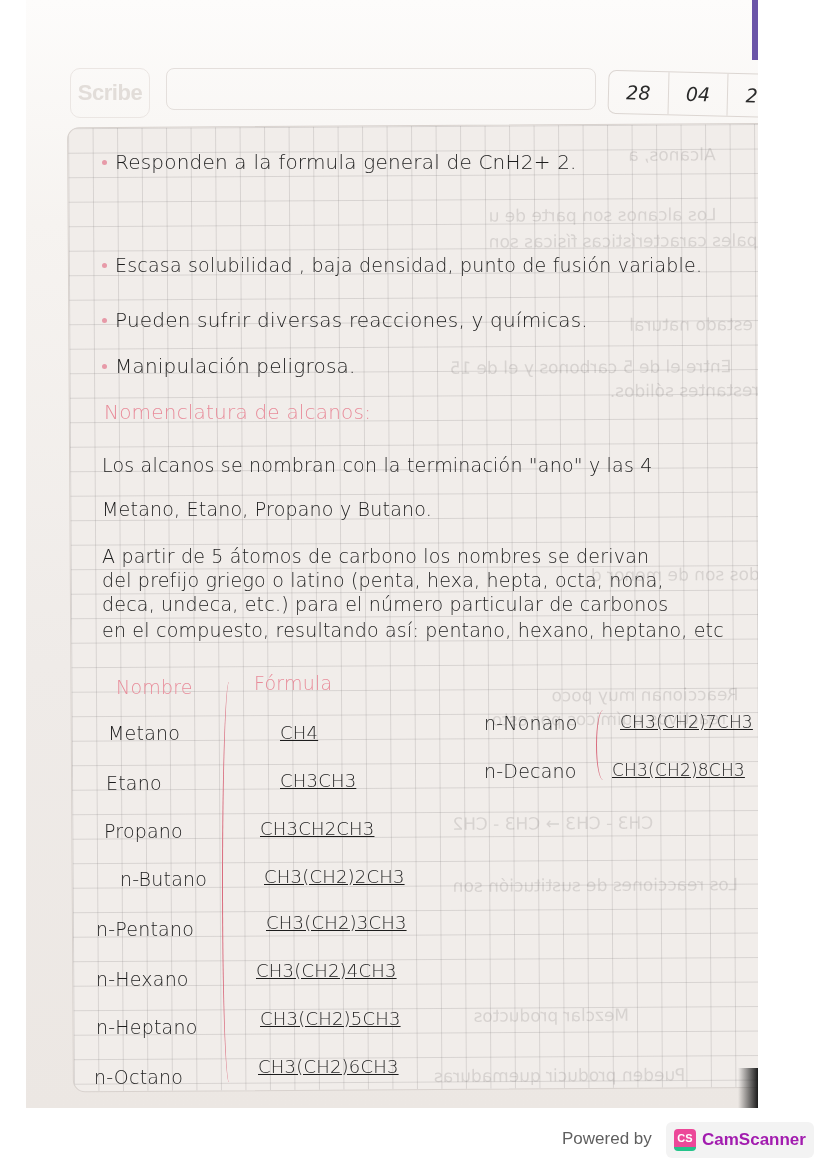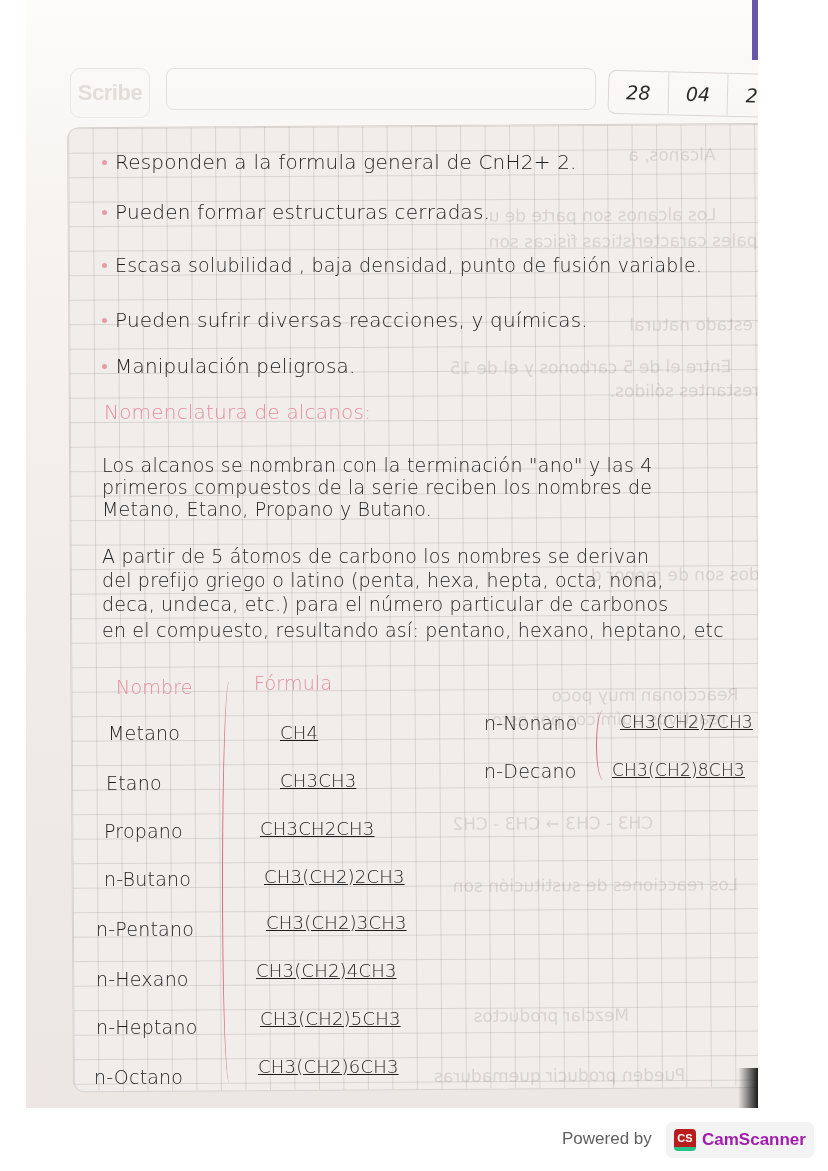--- a/index.html
+++ b/index.html
@@ -73,21 +73,21 @@
 
   .footer-powered {
     position: absolute; left: 562px; top: 1129px; font-family: "Liberation Sans", sans-serif;
     font-size: 17px; color: #5f5f5f;
   }
   .cs-badge {
     position: absolute; left: 666px; top: 1122px; width: 148px; height: 36px;
     background: #f3f3f3; border-radius: 6px; display: flex; align-items: center; gap: 6px; padding-left: 8px;
   }
   .cs-logo {
-    width: 22px; height: 22px; border-radius: 4px; background: #b91c1c; color: #fff;
+    width: 22px; height: 22px; border-radius: 4px; background: #ec4899; color: #fff;
     font-family: "Liberation Sans", sans-serif; font-weight: bold; font-size: 11px;
     display: flex; align-items: center; justify-content: center; border-bottom: 4px solid #25c38a;
   }
   .cs-name { font-family: "Liberation Sans", sans-serif; font-weight: bold; font-size: 17px; color: #a21caf; }
 </style>
 </head>
 <body>
 
 <div class="photo">
 
@@ -115,41 +115,36 @@
     <div class="ghost" style="left:380px; top:688px;">CH3 - CH3 → CH3 - CH2</div>
     <div class="ghost" style="left:380px; top:750px;">Los reacciones de sustitución son</div>
     <div class="ghost" style="left:400px; top:880px;">Mezclar productos</div>
     <div class="ghost" style="left:360px; top:940px;">Pueden producir quemaduras</div>
   </div>
 
   <div class="hand bullet-line" style="left:76px; top:150px;">
     <span class="bullet-dot"></span>
     <span>Responden a la formula general de CnH2+ 2.</span>
   </div>
-  <div class="hand bullet-line" style="left:76px; top:200px;">
-    <span class="bullet-dot"></span>
-    <span>Pueden formar estructuras cerradas.</span>
-  </div>
   <div class="hand bullet-line" style="left:76px; top:254px; font-size:19px;">
     <span class="bullet-dot"></span>
     <span>Escasa solubilidad , baja densidad, punto de fusión variable.</span>
   </div>
   <div class="hand bullet-line" style="left:76px; top:308px;">
     <span class="bullet-dot"></span>
     <span>Pueden sufrir diversas reacciones, y químicas.</span>
   </div>
   <div class="hand bullet-line" style="left:76px; top:354px;">
     <span class="bullet-dot"></span>
     <span>Manipulación peligrosa.</span>
   </div>
 
   <div class="hand pink" style="left:78px; top:400px; font-size:20px;">Nomenclatura de alcanos:</div>
 
   <div class="hand para" style="left:76px; top:455px;">Los alcanos se nombran con la terminación "ano" y las 4</div>
-  <div class="hand para" style="left:76px; top:477px;">primeros compuestos de la serie reciben los nombres de</div>
   <div class="hand para" style="left:76px; top:499px;">Metano, Etano, Propano y Butano.</div>
 
   <div class="hand para" style="left:76px; top:546px;">A partir de 5 átomos de carbono los nombres se derivan</div>
   <div class="hand para" style="left:76px; top:570px;">del prefijo griego o latino (penta, hexa, hepta, octa, nona,</div>
   <div class="hand para" style="left:76px; top:594px;">deca, undeca, etc.) para el número particular de carbonos</div>
   <div class="hand para" style="left:76px; top:620px;">en el compuesto, resultando así: pentano, hexano, heptano, etc</div>
 
   <div class="hand pink" style="left:90px; top:676px; font-size:19px;">Nombre</div>
   <div class="hand pink" style="left:228px; top:672px; font-size:19px;">Fórmula</div>
 
@@ -157,21 +152,21 @@
 
   <div class="hand" style="left:82px; top:722px; font-size:19px;">Metano</div>
   <div class="hand formula-cell" style="left:254px; top:722px;">CH4</div>
 
   <div class="hand" style="left:80px; top:772px; font-size:19px;">Etano</div>
   <div class="hand formula-cell" style="left:254px; top:770px;">CH3CH3</div>
 
   <div class="hand" style="left:78px; top:820px; font-size:19px;">Propano</div>
   <div class="hand formula-cell" style="left:234px; top:818px;text-align:right;">CH3CH2CH3</div>
 
-  <div class="hand" style="left:78px; top:868px; font-size:19px;">n-Butano</div>
+  <div class="hand" style="left:94px; top:868px; font-size:19px;">n-Butano</div>
   <div class="hand formula-cell" style="left:238px; top:866px;">CH3(CH2)2CH3</div>
 
   <div class="hand" style="left:70px; top:918px; font-size:19px;">n-Pentano</div>
   <div class="hand formula-cell" style="left:240px; top:912px;">CH3(CH2)3CH3</div>
 
   <div class="hand" style="left:70px; top:968px; font-size:19px;">n-Hexano</div>
   <div class="hand formula-cell" style="left:230px; top:960px;">CH3(CH2)4CH3</div>
 
   <div class="hand" style="left:70px; top:1016px; font-size:19px;">n-Heptano</div>
   <div class="hand formula-cell" style="left:234px; top:1008px;">CH3(CH2)5CH3</div>

